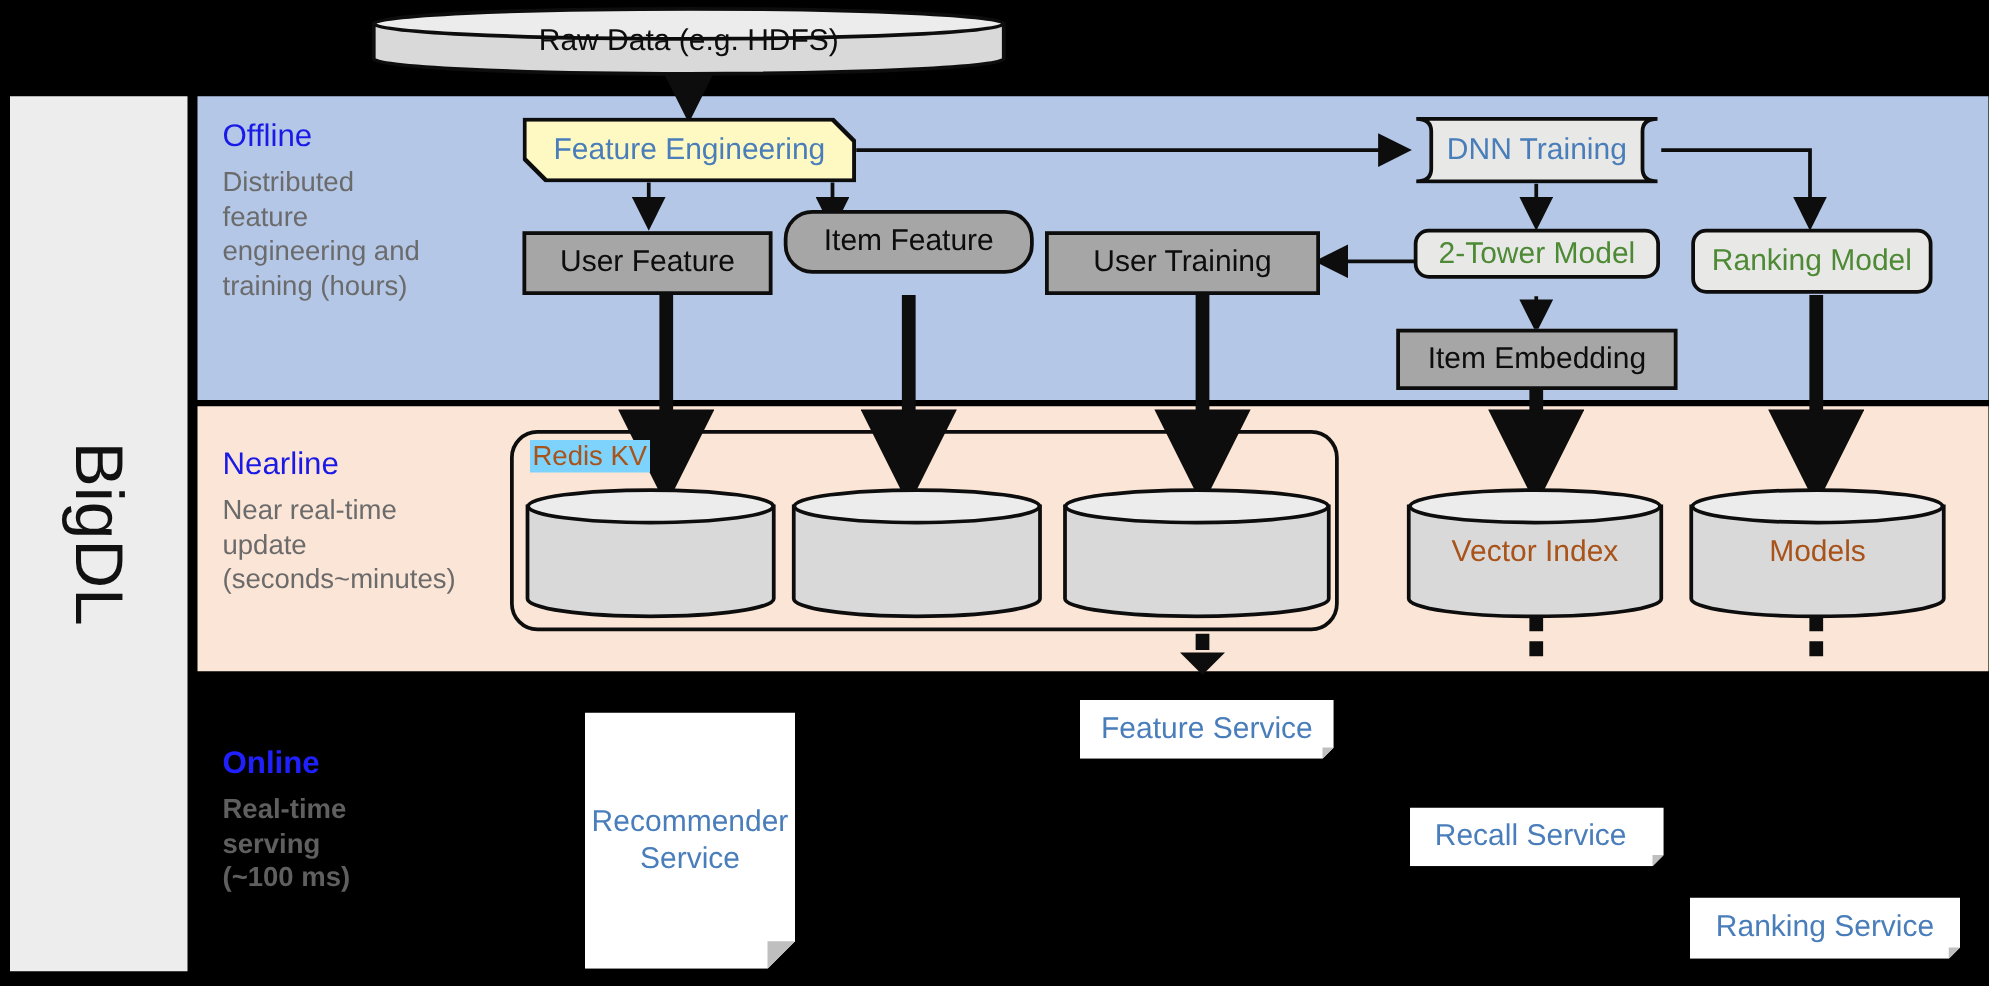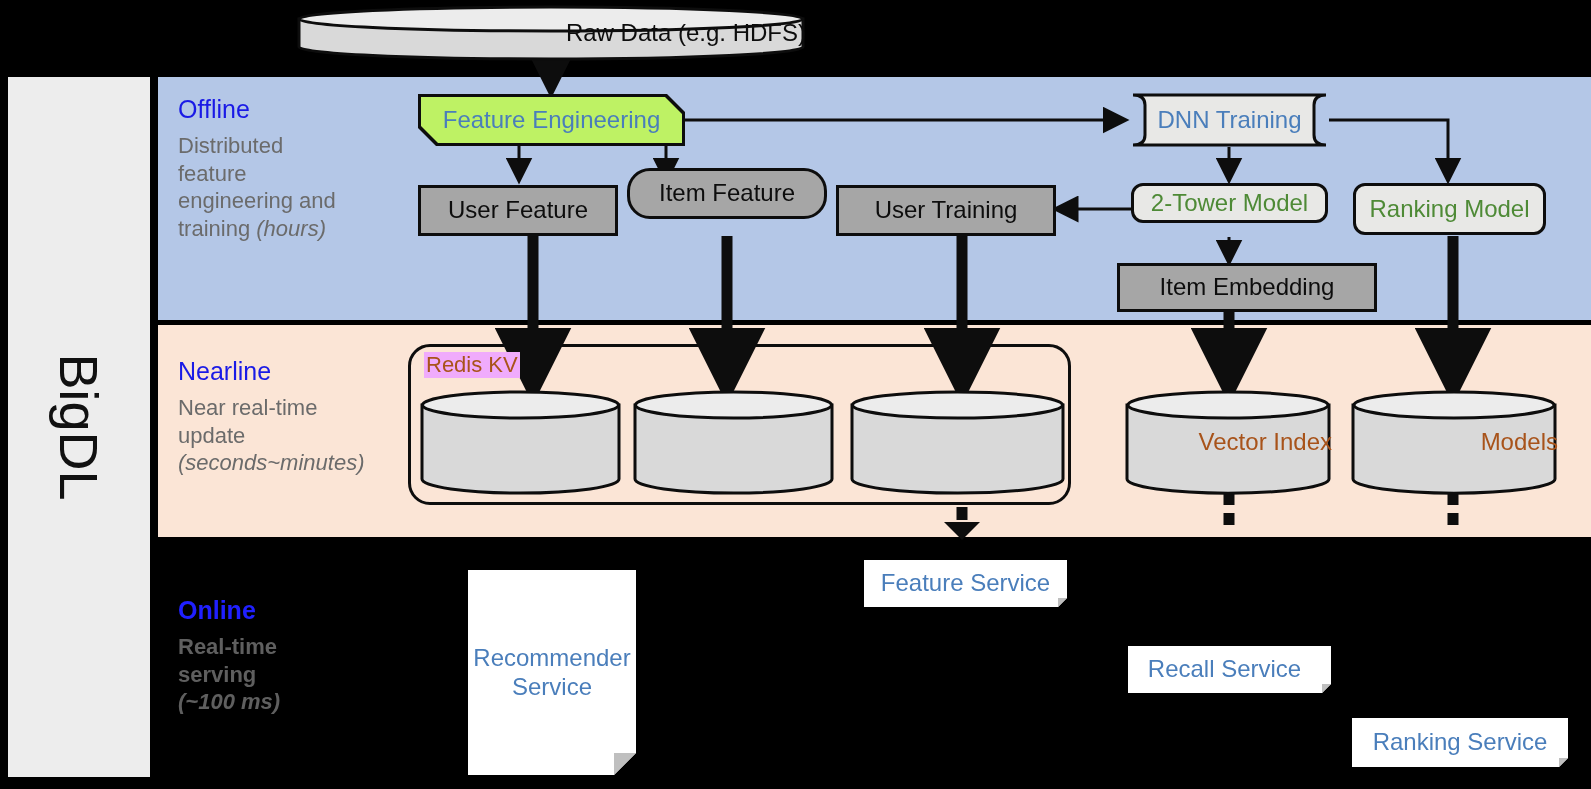--- a/index.html
+++ b/index.html
@@ -62,21 +62,21 @@
     font-weight: 400;
     margin: 0 0 8px 0;
     white-space: nowrap;
   }
   .band-desc {
     color: #6b6b6b;
     font-size: 22px;
     line-height: 1.25;
     width: 225px;
   }
-  .band-desc .it { font-style: italic; }
+  .band-desc .it { }
   #cap-offline { left: 178px; top: 95px; }
   #cap-nearline { left: 178px; top: 357px; }
   #cap-online  { left: 178px; top: 596px; }
   #cap-online .band-title { color: #2020ff; font-weight: bold; }
   #cap-online .band-desc { color: #5f5f5f; font-weight: bold; }
 
   
   .node {
     position: absolute;
     box-sizing: border-box;
@@ -104,38 +104,38 @@
 
   
   .clip-corner {
     clip-path: polygon(0 0, calc(100% - 18px) 0, 100% 18px, 100% 100%, 18px 100%, 0 calc(100% - 18px));
     border: none;
     background: #0d0d0d;
     padding: 3px;
   }
   .clip-corner > .inner {
     width: 100%; height: 100%;
-    background: #bef264;
+    background: #fef9c3;
     clip-path: polygon(0 0, calc(100% - 17px) 0, 100% 17px, 100% 100%, 17px 100%, 0 calc(100% - 17px));
     display: flex; align-items: center; justify-content: center;
   }
   
   .notch {
     border: none;
     background: transparent;
   }
   .notch svg { position: absolute; inset: 0; width: 100%; height: 100%; }
   .notch .lbl { position: relative; z-index: 2; }
 
   
   .cyl {
     position: absolute;
     display: flex;
     align-items: center;
-    justify-content: flex-end;
+    justify-content: center;
   }
   .cyl svg { position: absolute; inset: 0; }
   .cyl .cyl-label {
     position: relative; z-index: 3;
     font-size: 24px;
     color: #0d0d0d;
     text-align: center;
   }
   .cyl-label.brown { color: #a8531a; }
 
@@ -147,21 +147,21 @@
     border-radius: 22px;
     box-sizing: border-box;
     background: transparent;
   }
   #redis-kv-label {
     position: absolute;
     left: 424px; top: 352px;
     font-size: 22px;
     color: #a8531a;
     z-index: 5;
-    background: #f0abfc;
+    background: #7dd3fc;
     padding: 0 2px;
   }
 
   
   .page-node {
     position: absolute;
     display: flex;
     align-items: center;
     justify-content: center;
     text-align: center;
@@ -297,21 +297,21 @@
   </div>
 
   <div class="node box-light rounded" id="two-tower-model" style="left:1131px; top:183px; width:197px; height:40px;">
     <span class="txt-green">2-Tower Model</span>
   </div>
 
   <div class="node box-light rounded" id="ranking-model" style="left:1353px; top:183px; width:193px; height:52px;">
     <span class="txt-green">Ranking Model</span>
   </div>
 
-  <div class="node box-grey" id="item-embedding" style="left:1117px; top:263px; width:260px; height:49px;">
+  <div class="node box-grey" id="item-embedding" style="left:1117px; top:263px; width:225px; height:49px;">
     <span>Item Embedding</span>
   </div>
 
   <div id="redis-kv"></div>
   <div id="redis-kv-label">Redis KV</div>
 
   <div class="cyl" id="store-1" style="left:419px; top:389px; width:203px; height:106px;">
     <svg viewBox="0 0 203 106" width="203" height="106" preserveAspectRatio="none">
       <path d="M3,16 L3,90 a98,14 0 0 0 197,0 L200,16 z" fill="#d9d9d9" stroke="#0d0d0d" stroke-width="3"></path>
       <ellipse cx="101.5" cy="16" rx="98" ry="13" fill="#ececec" stroke="#0d0d0d" stroke-width="3"></ellipse>

